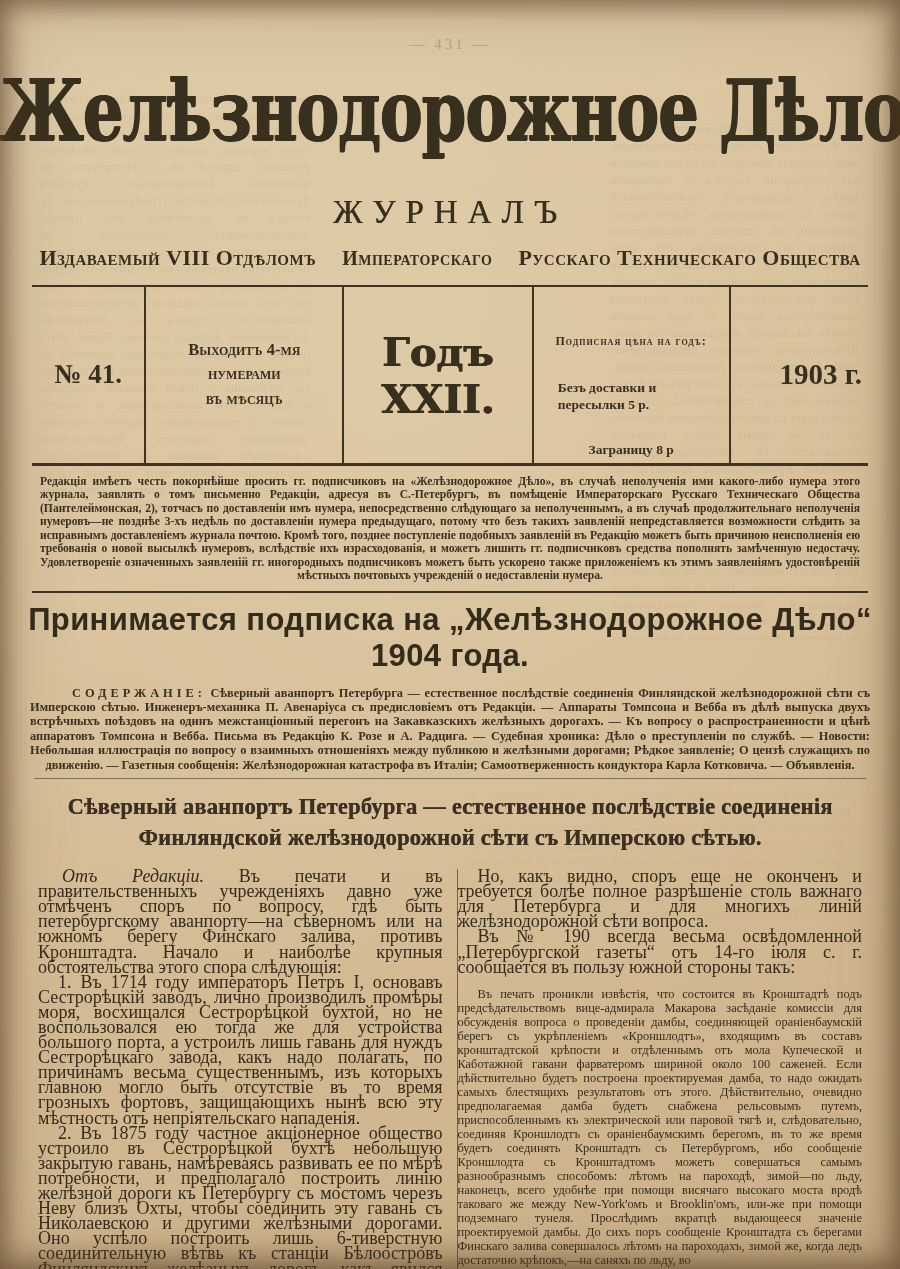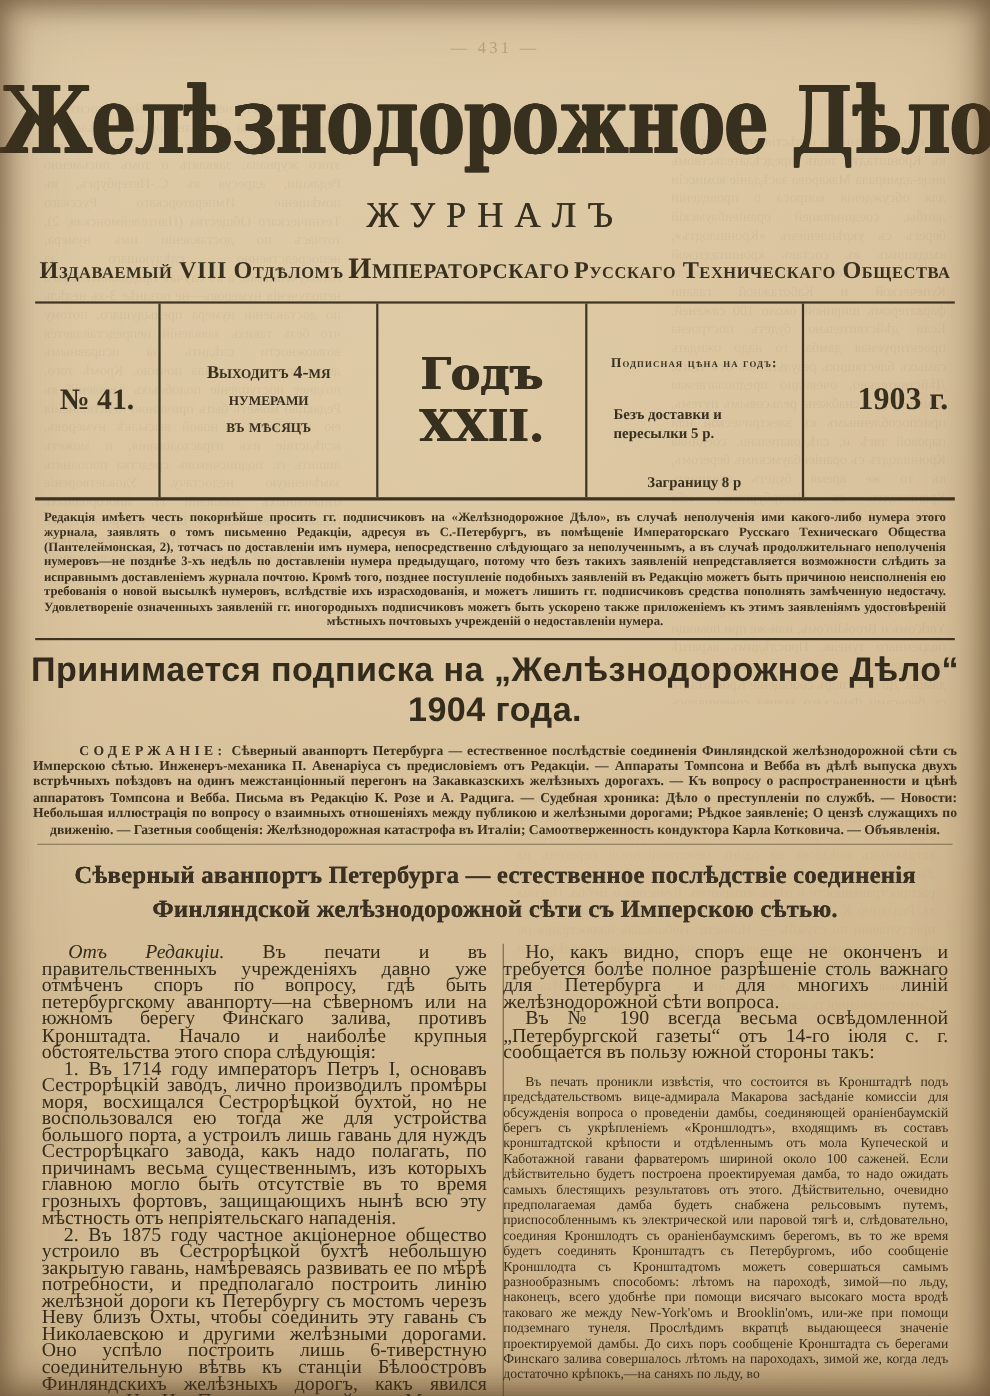--- a/index.html
+++ b/index.html
@@ -42,30 +42,30 @@
   .masthead { text-align:center; padding-top:52px; }
   .mast-title {
     display:block; height:118px; line-height:118px;
     font-family:"DejaVu Serif","Liberation Serif",serif;
     font-weight:bold; font-size:64px; letter-spacing:-1px;
     transform:scaleY(1.32); transform-origin:center;
     text-shadow:0.8px 0 0 currentColor, -0.6px 0 0 currentColor, 0 0.5px 0 currentColor;
     white-space:nowrap;
   }
   .mast-subtitle {
-    display:block; margin-top:8px;
+    display:block; margin-top:24px;
     font-size:33px; letter-spacing:10px; font-weight:normal;
     text-shadow:0.4px 0 0 currentColor;
   }
   .mast-publisher { margin-top:14px; white-space:nowrap; font-weight:bold; }
   .mast-publisher .seg1, .mast-publisher .seg3 {
     font-size:22px; font-variant-caps:small-caps; letter-spacing:0.5px;
   }
   .mast-publisher .seg2 {
-    font-size:27px; font-variant-caps:small-caps; letter-spacing:0.5px; margin:0 0;
+    font-size:20px; font-variant-caps:small-caps; letter-spacing:0.5px; margin:0 22px;
   }
 
   
   .issue-bar {
     display:flex; align-items:stretch;
     margin:14px 32px 0 32px;
     border-top:2px solid #3d3422; border-bottom:3px solid #3d3422;
     min-height:84px;
   }
   .issue-cell {

